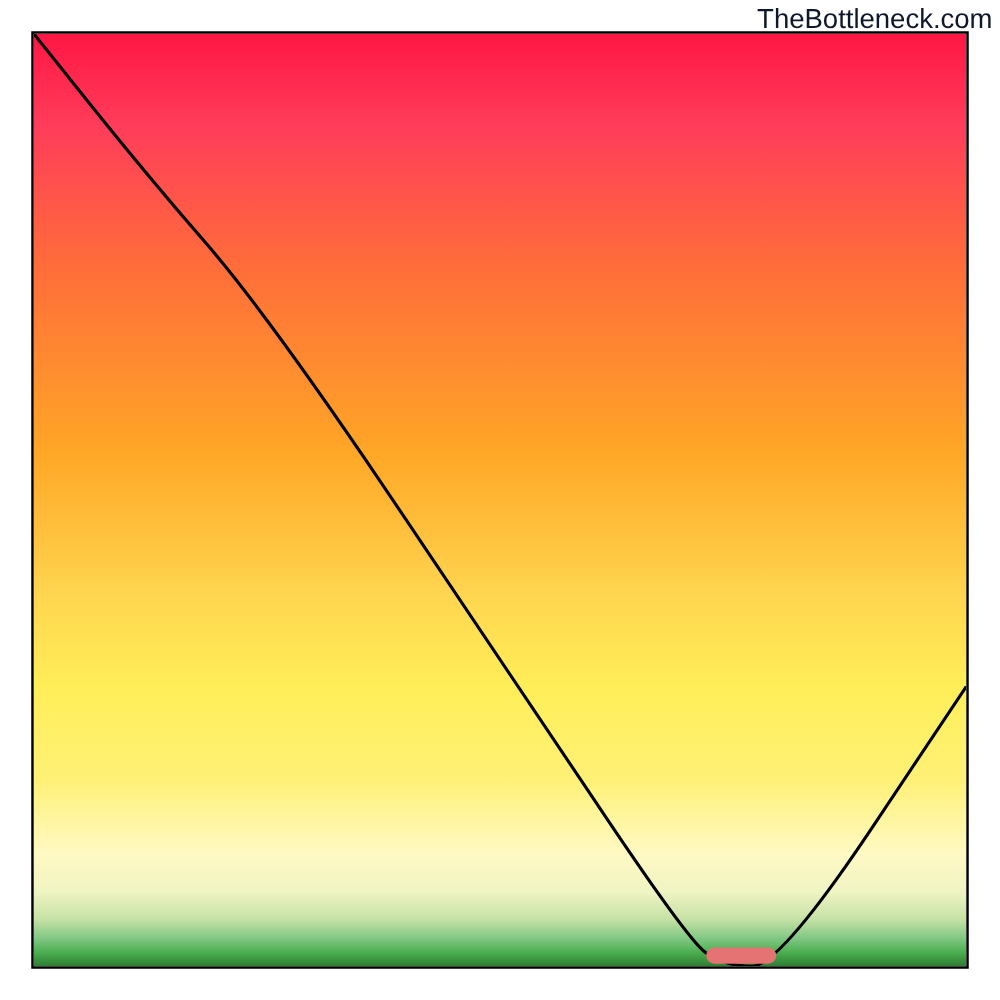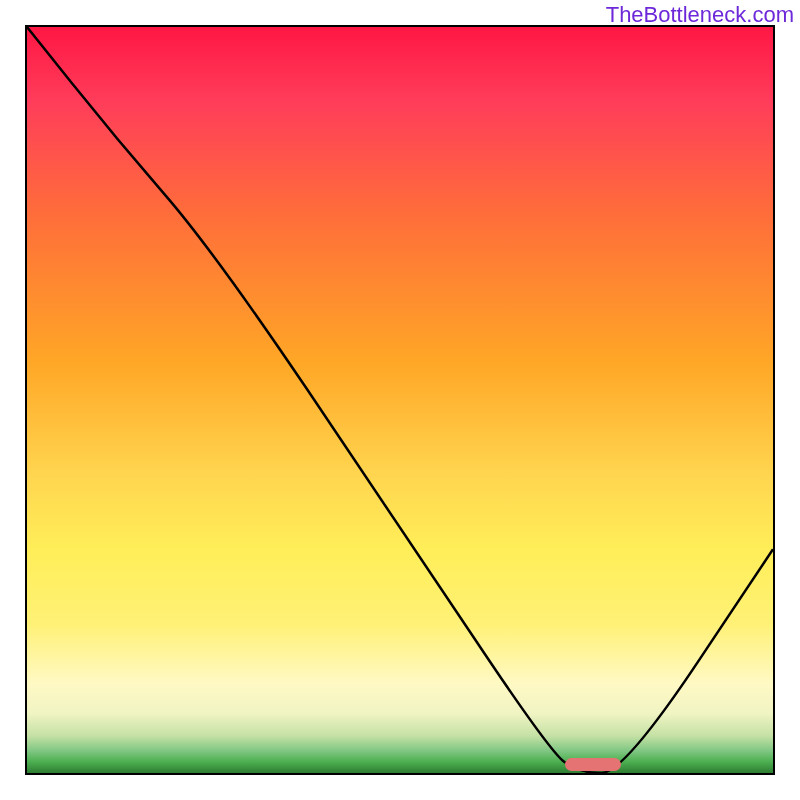--- a/index.html
+++ b/index.html
@@ -10,21 +10,21 @@
     background: #ffffff;
     position: relative;
     font-family: Arial, sans-serif;
   }
   .watermark {
     position: absolute;
     top: 2px;
     right: 6px;
     font-size: 22px;
     font-weight: 500;
-    color: #6d28d9;
+    color: #0f172a;
     z-index: 10;
   }
   .plot-area {
     position: absolute;
     left: 25px;
     top: 25px;
     width: 750px;
     height: 750px;
     border: 2.5px solid #000;
     box-sizing: border-box;

